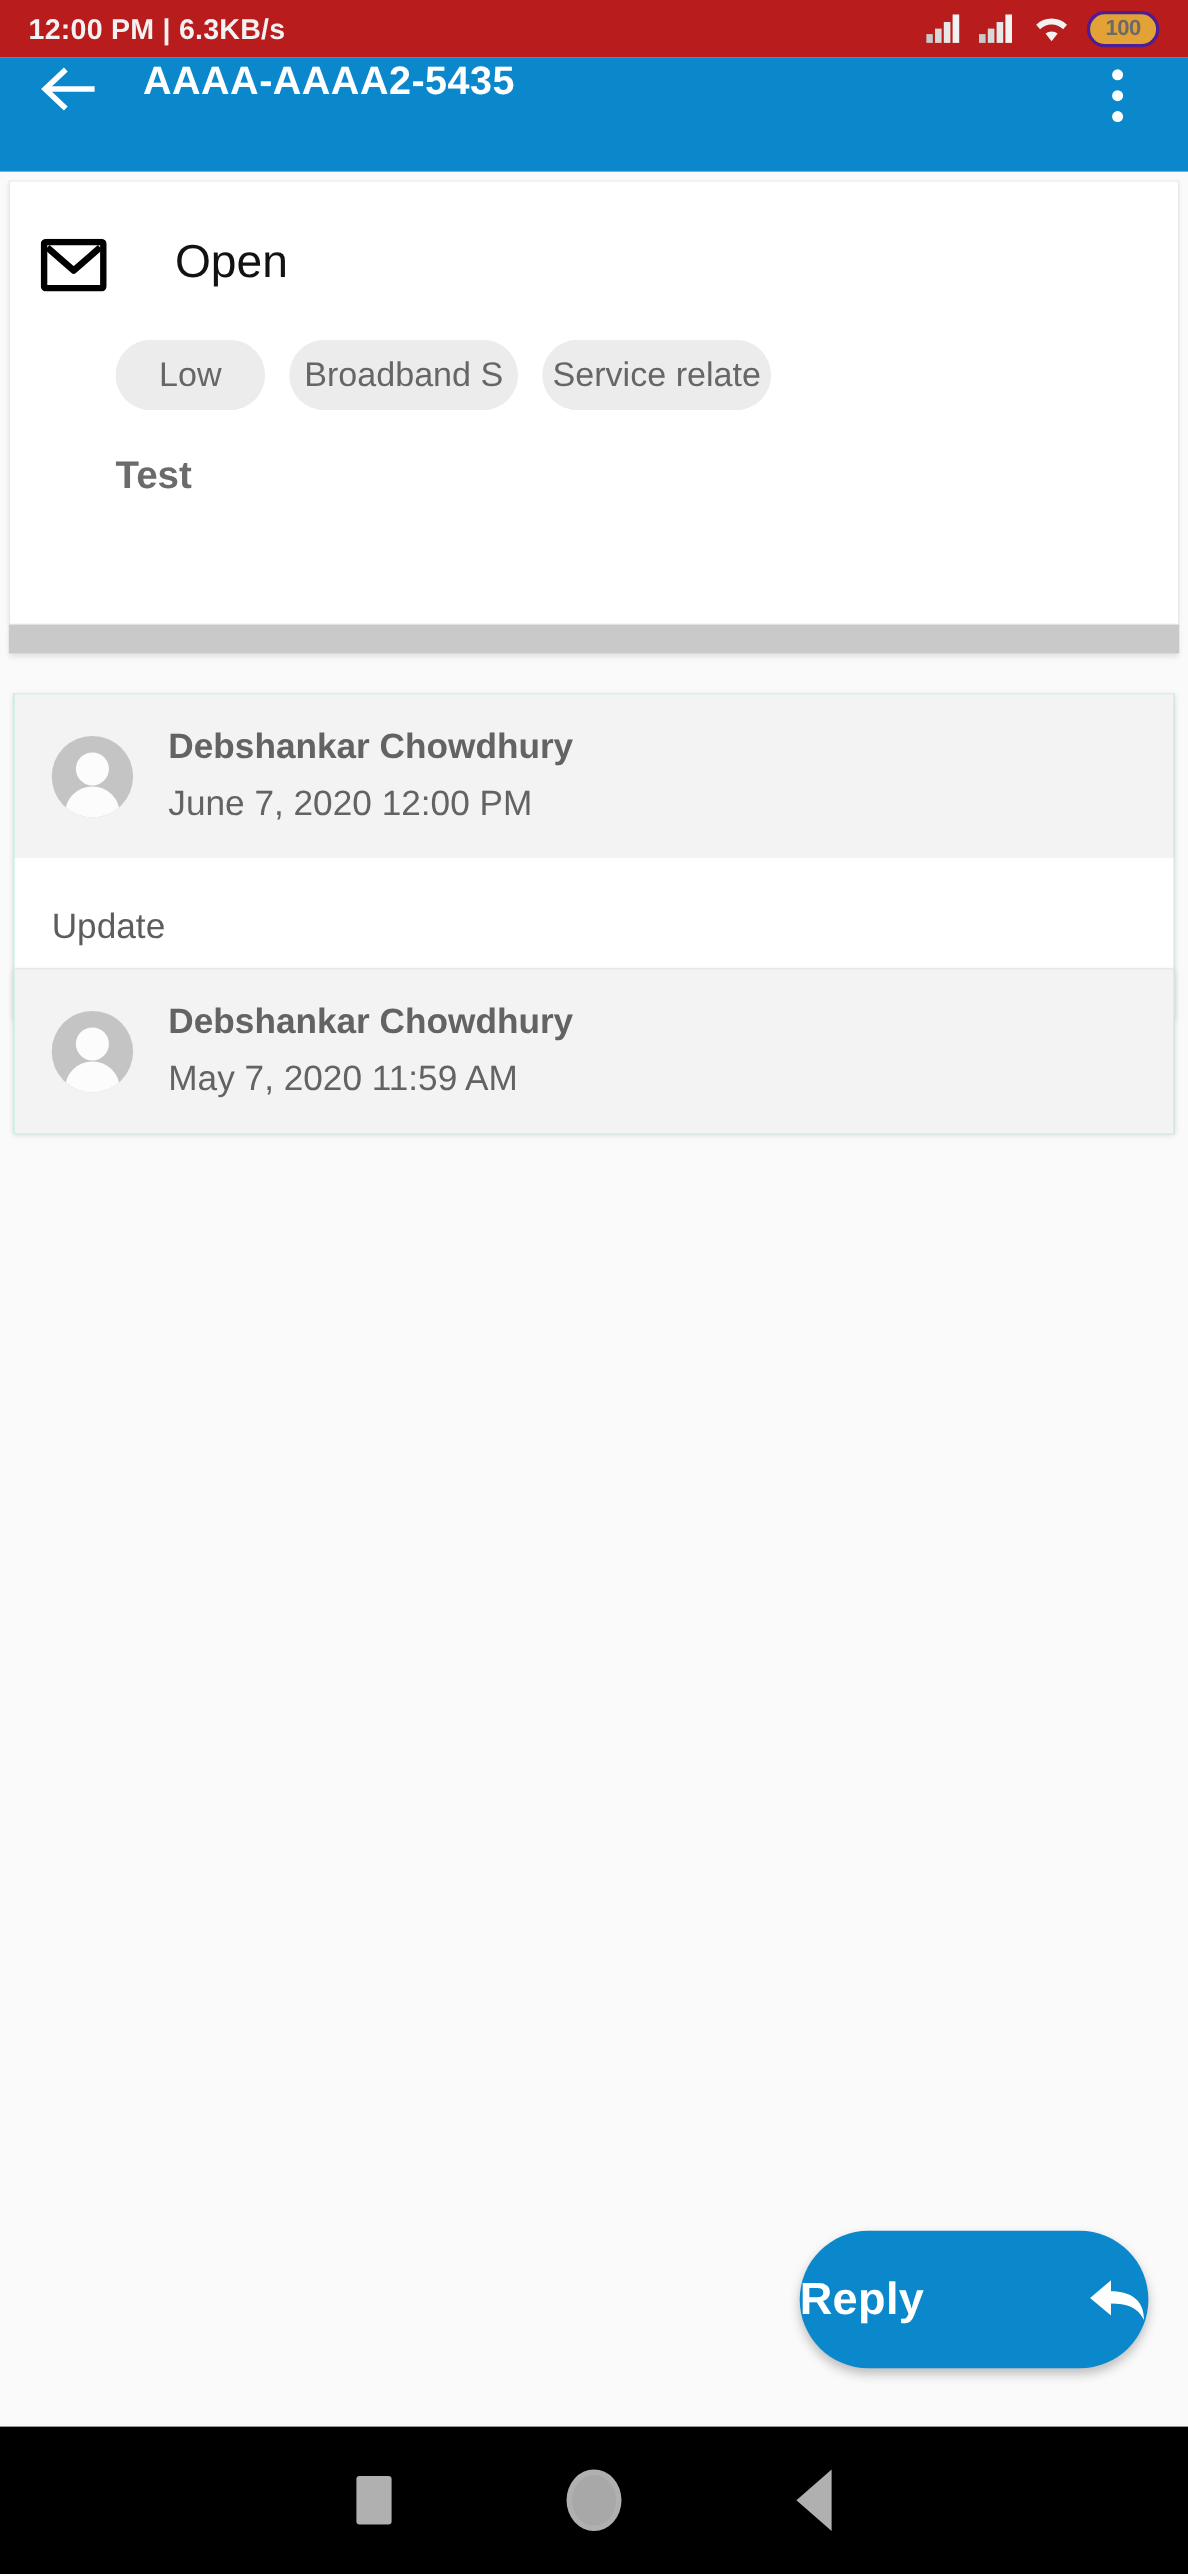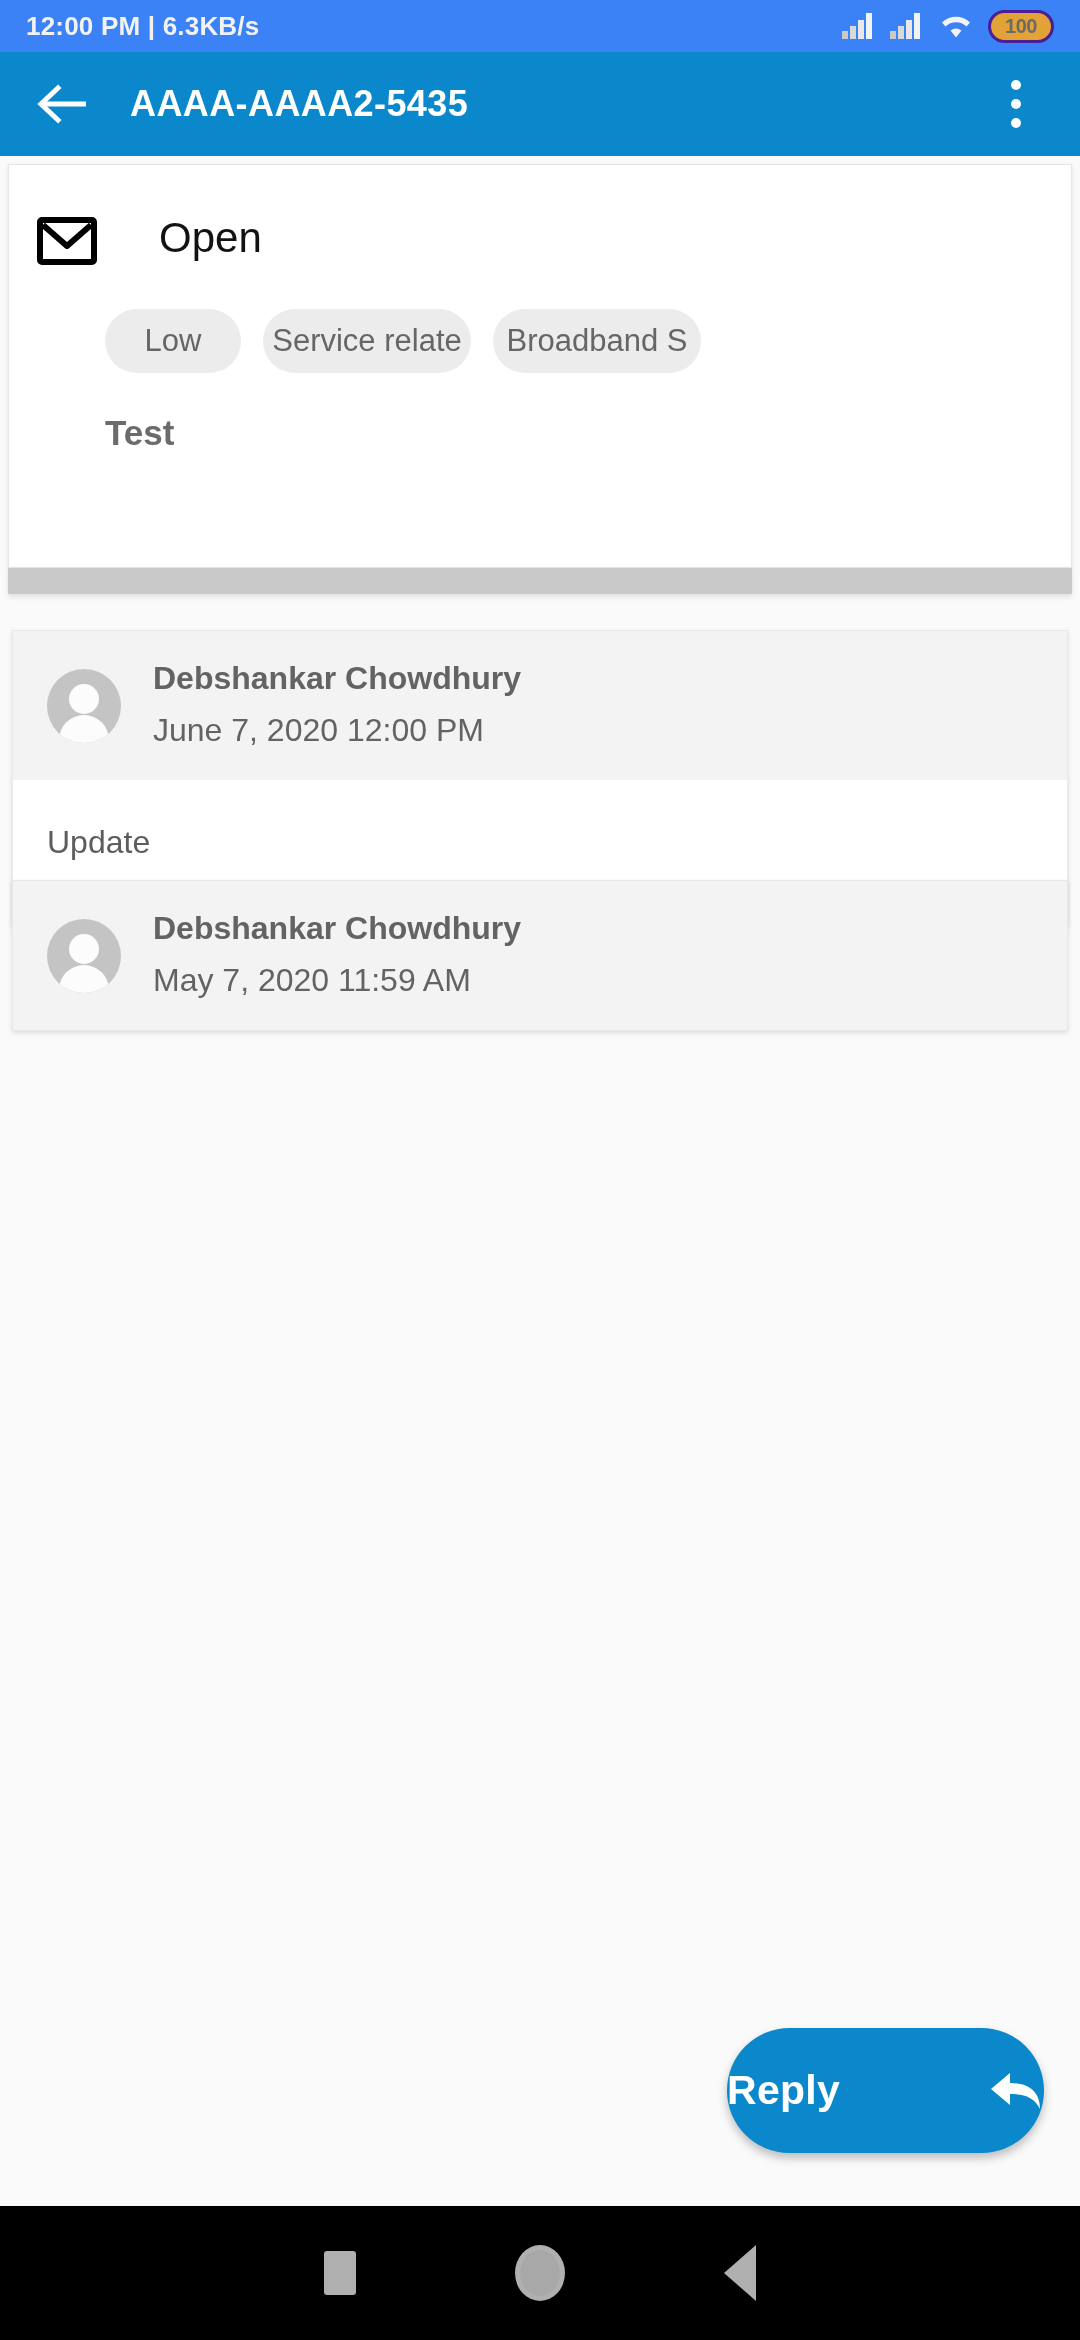--- a/index.html
+++ b/index.html
@@ -7,37 +7,37 @@
     width:1080px; height:2340px;
     background:#fafafa;
     font-family:"Liberation Sans", sans-serif;
     overflow:hidden;
   }
   #screen { position:relative; width:1080px; height:2340px; background:#fafafa; }
 
   
   .statusbar{
     position:absolute; left:0; top:0; width:1080px; height:52px;
-    background:#3b82f6; display:flex; align-items:center;
+    background:#b91c1c; display:flex; align-items:center;
     padding:0 26px; color:#f2f2f2;
   }
   .status-left{ font-size:26px; font-weight:bold; letter-spacing:0.2px; white-space:nowrap; }
   .status-right{ margin-left:auto; display:flex; align-items:center; gap:14px; }
   .sig{ display:block; }
   .batt{
     display:flex; align-items:center; justify-content:center;
     width:66px; height:33px; border-radius:17px;
     background:#e2a235; border:3px solid #4c1d95;
     color:#6a6a6a; font-size:20px; font-weight:bold; letter-spacing:-0.5px;
   }
 
   
   .appbar{
     position:absolute; left:0; top:52px; width:1080px; height:104px;
-    background:#0b88cc; display:flex; align-items:center; padding:0 34px;
+    background:#0b88cc; display:flex; align-items:flex-start; padding:0 34px;
   }
   .appbar .back{ width:58px; height:58px; display:flex; align-items:center; justify-content:center; }
   .appbar .title{
     color:#ffffff; font-size:36px; font-weight:bold;
     margin-left:38px; letter-spacing:0.4px; white-space:nowrap;
   }
   .appbar .overflow{
     margin-left:auto; width:60px; height:70px;
     display:flex; flex-direction:column; align-items:center; justify-content:center; gap:9px;
   }
@@ -181,22 +181,22 @@
     <div class="ticket-status">
       <svg width="60" height="48" viewBox="0 0 60 48">
         <rect x="3" y="3" width="54" height="42" rx="2" stroke="#000000" stroke-width="6" fill="none"></rect>
         <path d="M6 8 L30 29 L54 8" stroke="#000000" stroke-width="6" fill="none" stroke-linejoin="round"></path>
       </svg>
       <div class="label">Open</div>
     </div>
 
     <div class="chips">
       <div class="chip c1">Low</div>
+      <div class="chip c2">Broadband S</div>
       <div class="chip c3">Service relate</div>
-      <div class="chip c2">Broadband S</div>
     </div>
 
     <div class="ticket-subject">Test</div>
   </div>
   <div class="scroll-track"></div>
 
   <div class="conv" id="conv1">
     <div class="conv-head">
       <div class="avatar">
         <div class="head"></div>

